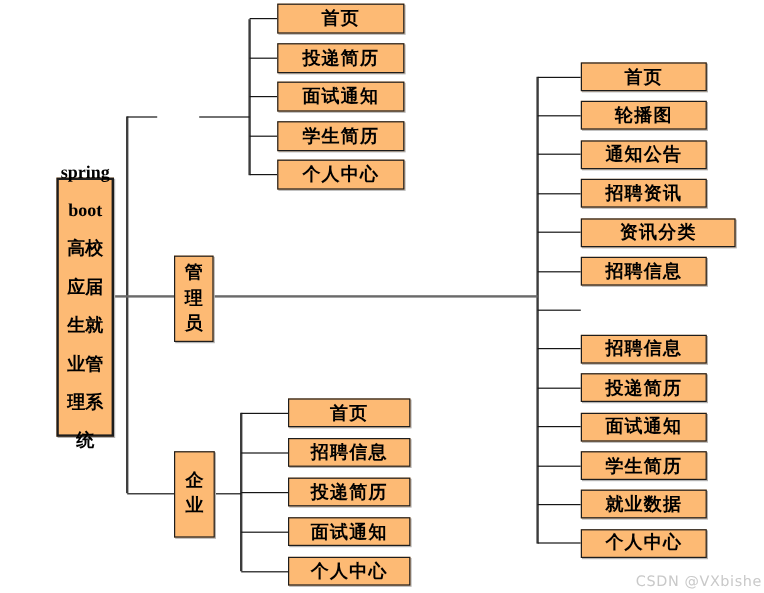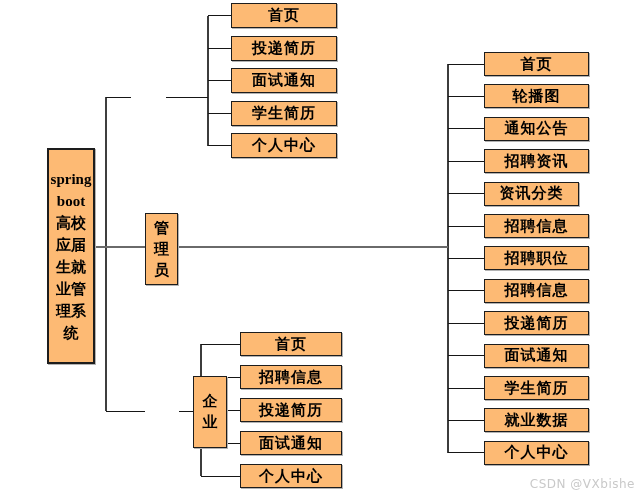--- a/index.html
+++ b/index.html
@@ -10,29 +10,29 @@
   }
   .box{
     position:absolute;z-index:2;background:#fdba74;
     border:1.5px solid #1d1d1d;box-shadow:1px 1px 0 #b3b3b3;
     display:flex;align-items:center;justify-content:center;
     font-weight:bold;color:#000;box-sizing:border-box;
   }
   #root-box{left:47px;top:148px;width:48px;height:216px;border-width:2px;}
   #root-box .rlabel{
     display:inline-block;width:42px;overflow-wrap:anywhere;word-break:break-word;
-    text-align:center;line-height:22px;font-size:15px;
+    text-align:center;line-height:32px;font-size:15px;
   }
   .node .vlabel{
     display:inline-block;width:17px;overflow-wrap:anywhere;word-break:break-all;
     text-align:center;line-height:21px;font-size:15px;
   }
   #node-student{left:131px;top:59px;width:35px;height:72px;}
   #node-admin{left:145px;top:213px;width:33px;height:72px;}
-  #node-enterprise{left:145px;top:376px;width:34px;height:72px;margin-left:48px;}
+  #node-enterprise{left:145px;top:376px;width:34px;height:72px;}
   .leaf{font-size:15px;letter-spacing:1px;white-space:nowrap;}
   .line{position:absolute;z-index:1;background:#161616;}
   #watermark{
     position:absolute;right:2px;bottom:3px;z-index:3;
     font-family:"DejaVu Sans","Liberation Sans",sans-serif;
     font-size:12px;color:#c9c9c9;letter-spacing:0.5px;margin-top:32px;
   }
 </style>
 </head>
 <body>
@@ -67,25 +67,24 @@
     <div class="line" style="left: 447px; top: 64px; width: 2px; height: 388.8px; background: rgb(60, 60, 60);"></div>
     <div class="line" style="left: 448px; top: 63.5px; width: 36px; height: 1px;"></div>
     <div class="box leaf" style="left: 484px; top: 52px; width: 105px; height: 24px;">首页</div>
     <div class="line" style="left: 448px; top: 95.9px; width: 36px; height: 1px;"></div>
     <div class="box leaf" style="left: 484px; top: 84.4px; width: 105px; height: 24px;">轮播图</div>
     <div class="line" style="left: 448px; top: 128.3px; width: 36px; height: 1px;"></div>
     <div class="box leaf" style="left: 484px; top: 116.8px; width: 105px; height: 24px;">通知公告</div>
     <div class="line" style="left: 448px; top: 160.7px; width: 36px; height: 1px;"></div>
     <div class="box leaf" style="left: 484px; top: 149.2px; width: 105px; height: 24px;">招聘资讯</div>
     <div class="line" style="left: 448px; top: 193.1px; width: 36px; height: 1px;"></div>
-    <div class="box leaf" style="left: 484px; top: 181.6px; width: 95px; height: 24px;">资讯分类</div>
+    <div class="box leaf" style="left: 484px; top: 181.6px; width: 129px; height: 24px;">资讯分类</div>
     <div class="line" style="left: 448px; top: 225.5px; width: 36px; height: 1px;"></div>
     <div class="box leaf" style="left: 484px; top: 214px; width: 105px; height: 24px;">招聘信息</div>
     <div class="line" style="left: 448px; top: 257.9px; width: 36px; height: 1px;"></div>
-    <div class="box leaf" style="left: 484px; top: 246.4px; width: 105px; height: 24px;">招聘职位</div>
     <div class="line" style="left: 448px; top: 290.3px; width: 36px; height: 1px;"></div>
     <div class="box leaf" style="left: 484px; top: 278.8px; width: 105px; height: 24px;">招聘信息</div>
     <div class="line" style="left: 448px; top: 322.7px; width: 36px; height: 1px;"></div>
     <div class="box leaf" style="left: 484px; top: 311.2px; width: 105px; height: 24px;">投递简历</div>
     <div class="line" style="left: 448px; top: 355.1px; width: 36px; height: 1px;"></div>
     <div class="box leaf" style="left: 484px; top: 343.6px; width: 105px; height: 24px;">面试通知</div>
     <div class="line" style="left: 448px; top: 387.5px; width: 36px; height: 1px;"></div>
     <div class="box leaf" style="left: 484px; top: 376px; width: 105px; height: 24px;">学生简历</div>
     <div class="line" style="left: 448px; top: 419.9px; width: 36px; height: 1px;"></div>
     <div class="box leaf" style="left: 484px; top: 408.4px; width: 105px; height: 24px;">就业数据</div>

